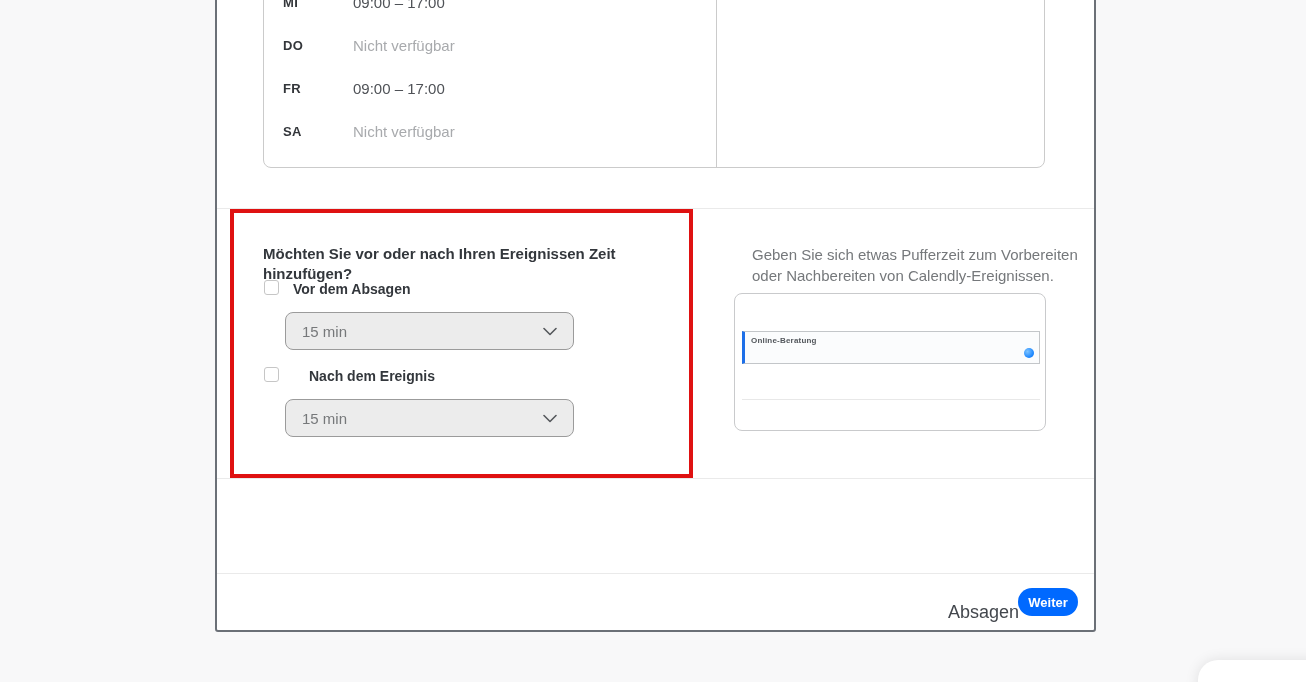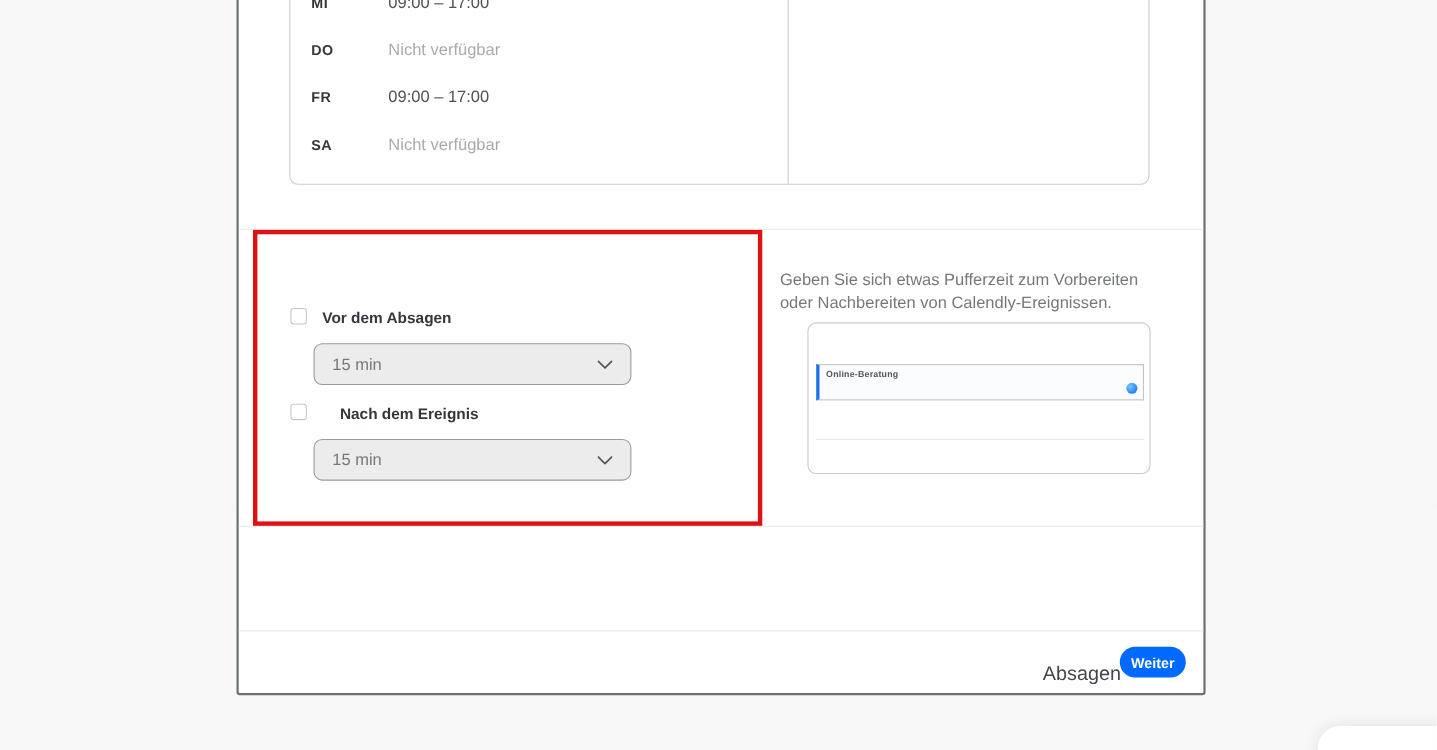--- a/index.html
+++ b/index.html
@@ -81,21 +81,21 @@
     display:flex;align-items:center;justify-content:space-between;
     padding:0 16px;cursor:pointer;
   }
   .sel1{top:610px;}
   .sel2{top:697px;}
   .select-value{font-size:15px;color:#76787a;}
   .select-chevron{display:flex;align-items:center;color:#55585c;}
 
   
   .help-text{
-    position:absolute;left:492px;top:542px;width:330px;
+    position:absolute;left:535px;top:542px;width:330px;
     font-size:15px;color:#75787b;line-height:21px;
   }
   .preview-card{
     position:absolute;left:517px;top:591px;width:312px;height:138px;
     border:1px solid #c9cacc;border-radius:8px;background:#fff;
   }
   .preview-event{
     position:absolute;left:7px;top:37px;width:298px;height:33px;
     background:#fbfcfd;border:1px solid #c3c6c9;border-left:3px solid #1d6fe8;padding-left:14px;
   }
@@ -164,20 +164,21 @@
           <div class="schedule-row">
           <span class="schedule-day">SA</span>
           <span class="schedule-time muted">Nicht verfügbar</span>
         </div>
         </div>
       <div class="schedule-vdivider"></div>
     </div>
 
     <div class="divider d1"></div>
 
+    <div class="buffer-title">Möchten Sie vor oder nach Ihren Ereignissen Zeit hinzufügen?</div>
 
     <span class="checkbox cb1" role="checkbox" aria-checked="false"></span>
     <span class="cb-label cbl1">Vor dem Absagen</span>
     <div class="select sel1">
       <span class="select-value">15 min</span>
       <span class="select-chevron">
         <svg width="14" height="9" viewBox="0 0 14 9">
             <path d="M1 1.5 L7 7.5 L13 1.5" fill="none" stroke="currentColor" stroke-width="1.6" stroke-linecap="round" stroke-linejoin="round"></path>
           </svg>
       </span>

